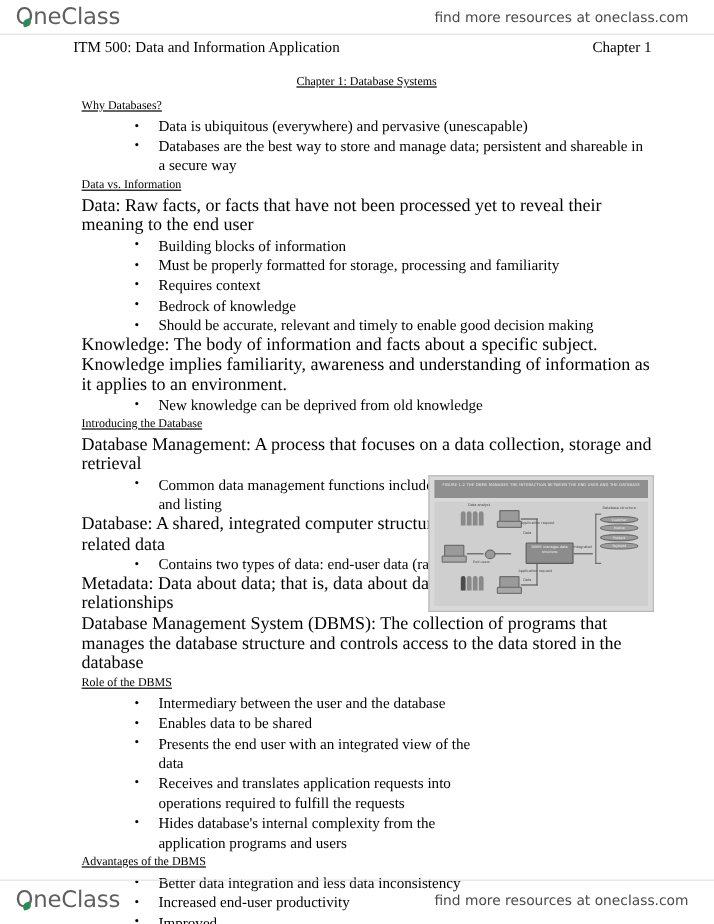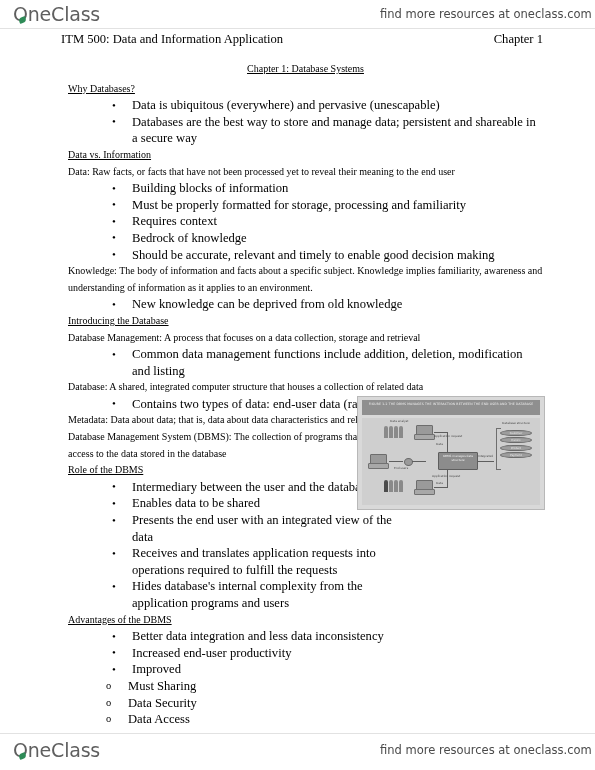--- a/index.html
+++ b/index.html
@@ -48,21 +48,21 @@
     top: -4px;
     left: 6px;
     width: 7px;
     height: 6px;
     background: #2e8b57;
     border-radius: 60% 10% 60% 10%;
     transform: rotate(-18deg);
   }
   .promo {
     position: absolute;
-    left: 380px;
+    left: 362px;
     font-family: "DejaVu Sans", sans-serif;
     font-size: 11.5px;
     color: #4a4a4a;
     white-space: nowrap;
   }
 
   .hrule {
     position: absolute;
     left: 0;
     width: 595px;
@@ -105,21 +105,21 @@
 
   .heading {
     margin: 0;
     font-size: 10px;
     font-weight: normal;
   }
   .heading span { text-decoration: underline; }
 
   .para {
     margin: 0;
-    font-size: 10px;
+    font-size: 15px;
   }
 
   ul.bullets {
     margin: 0;
     padding-left: 44px;
     list-style: none;
   }
   ul.bullets > li {
     position: relative;
     margin: 0;

